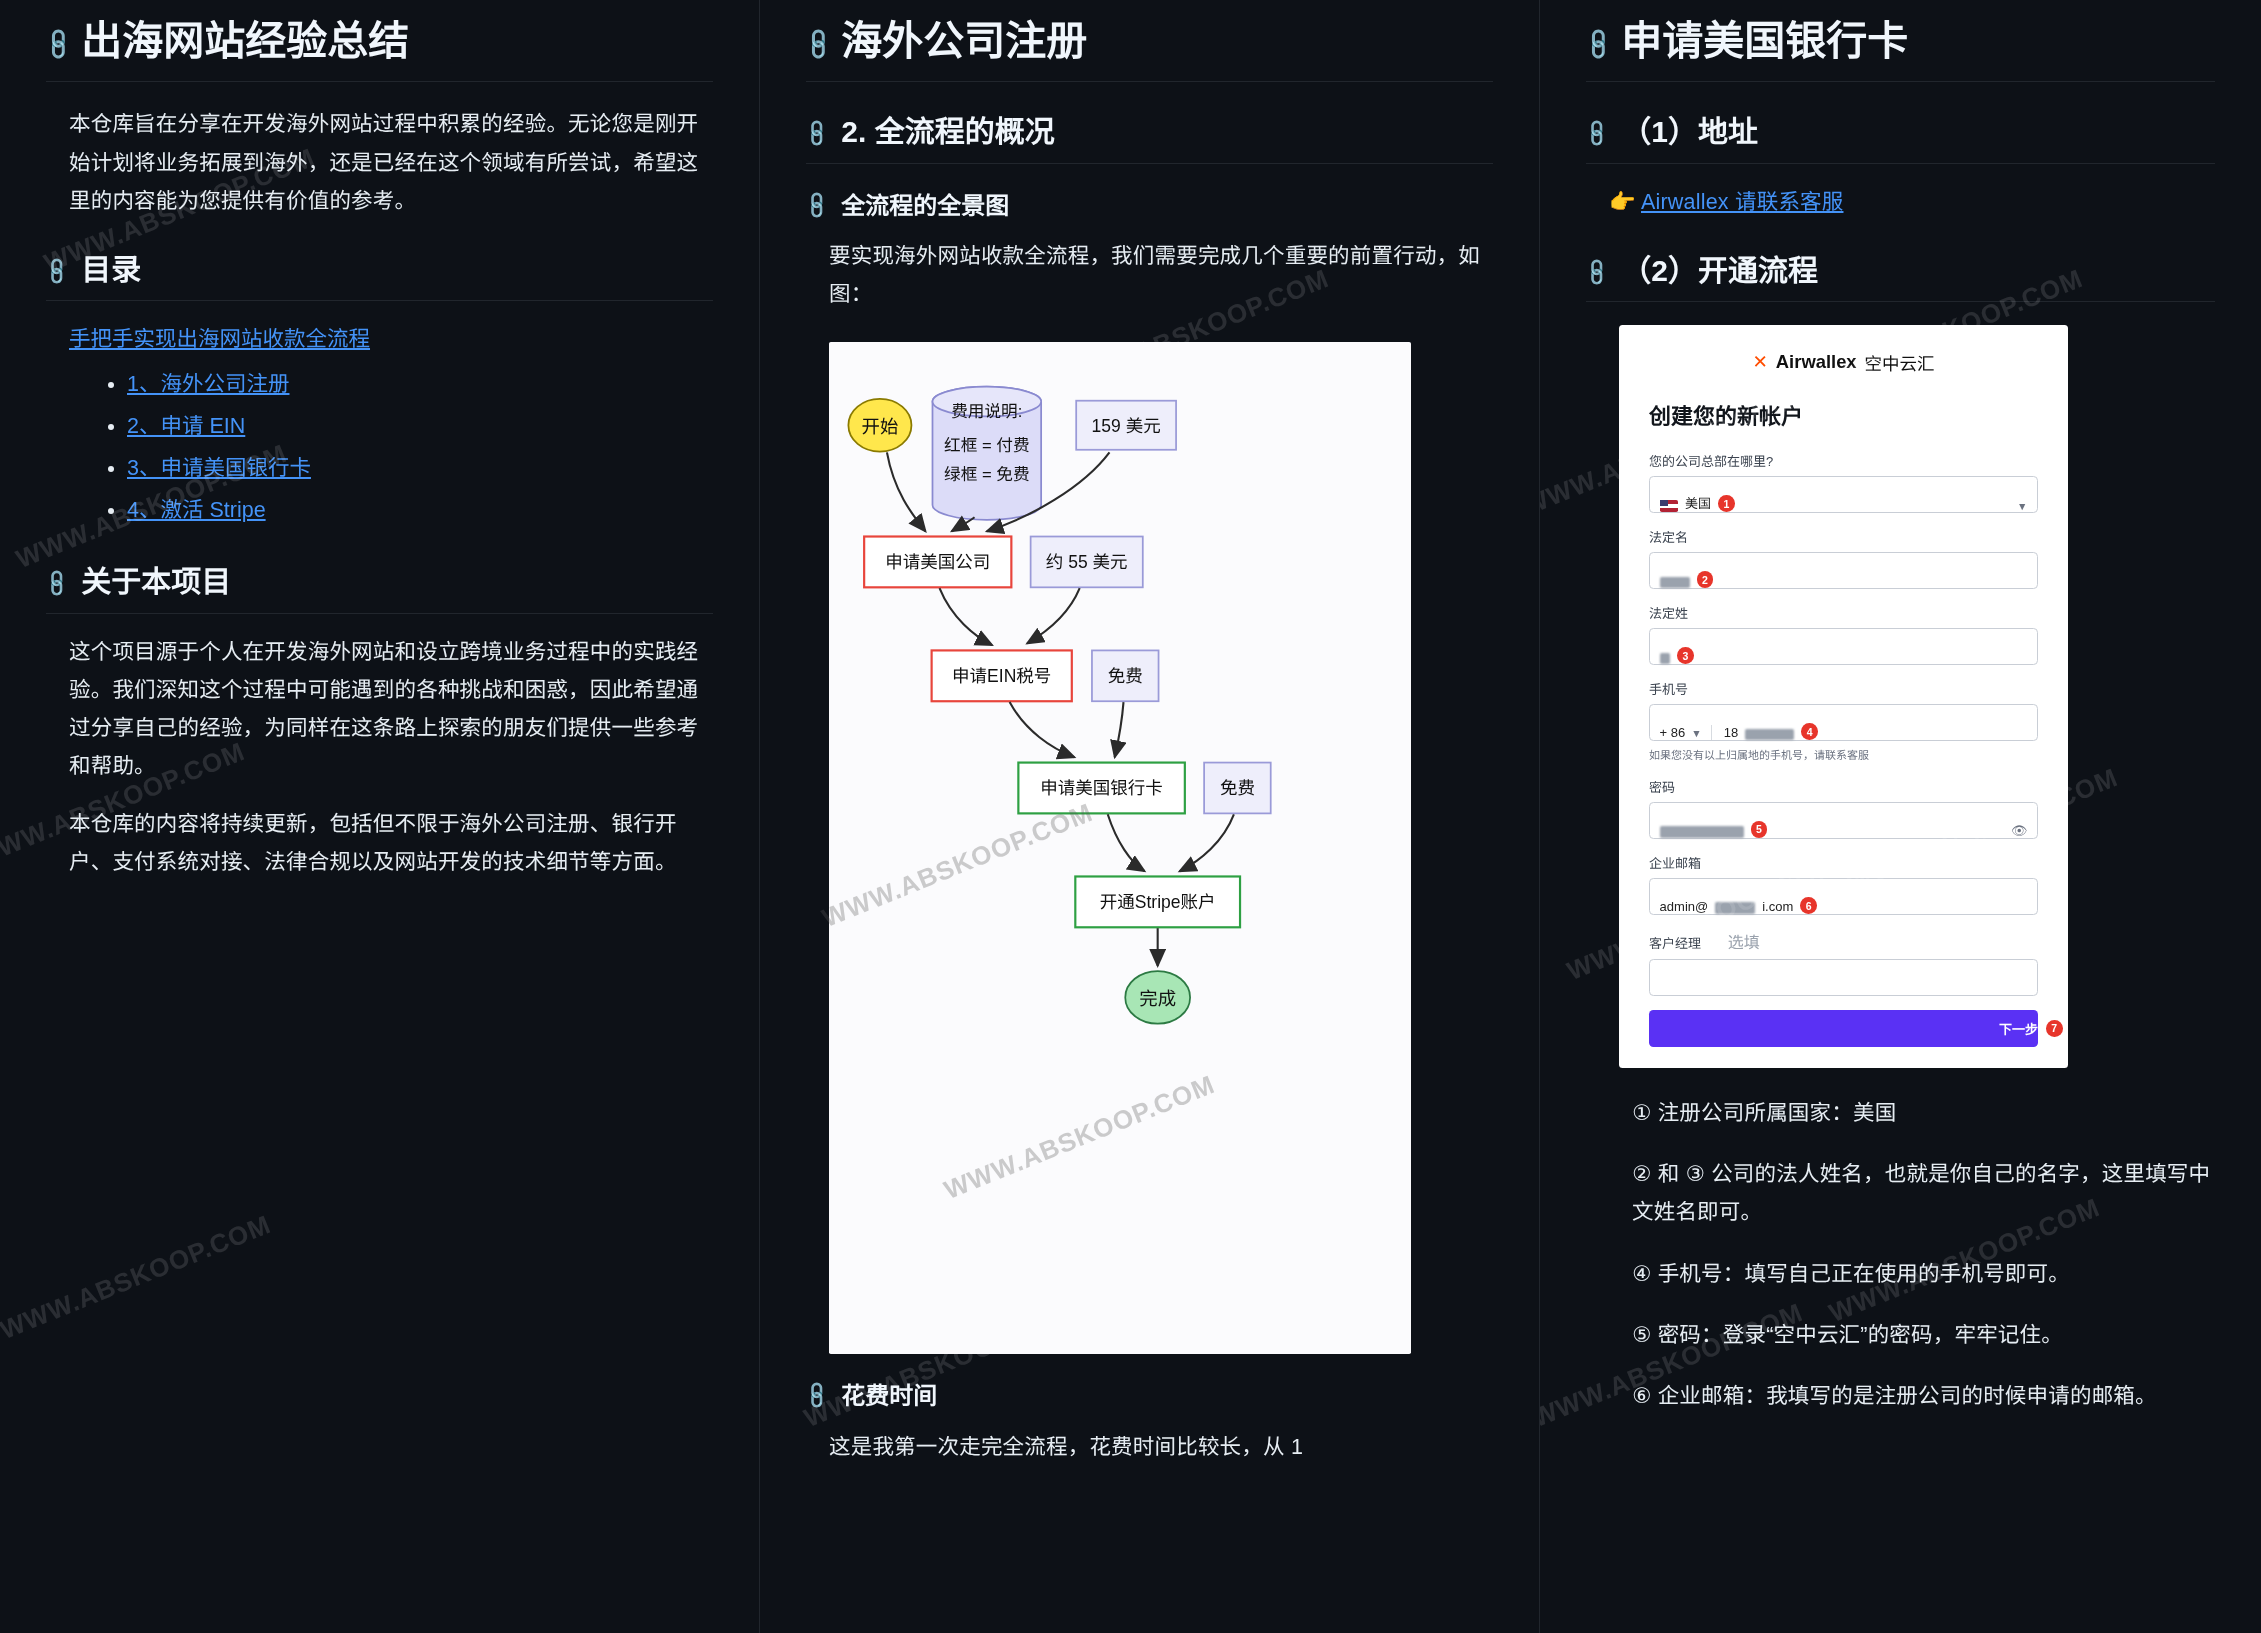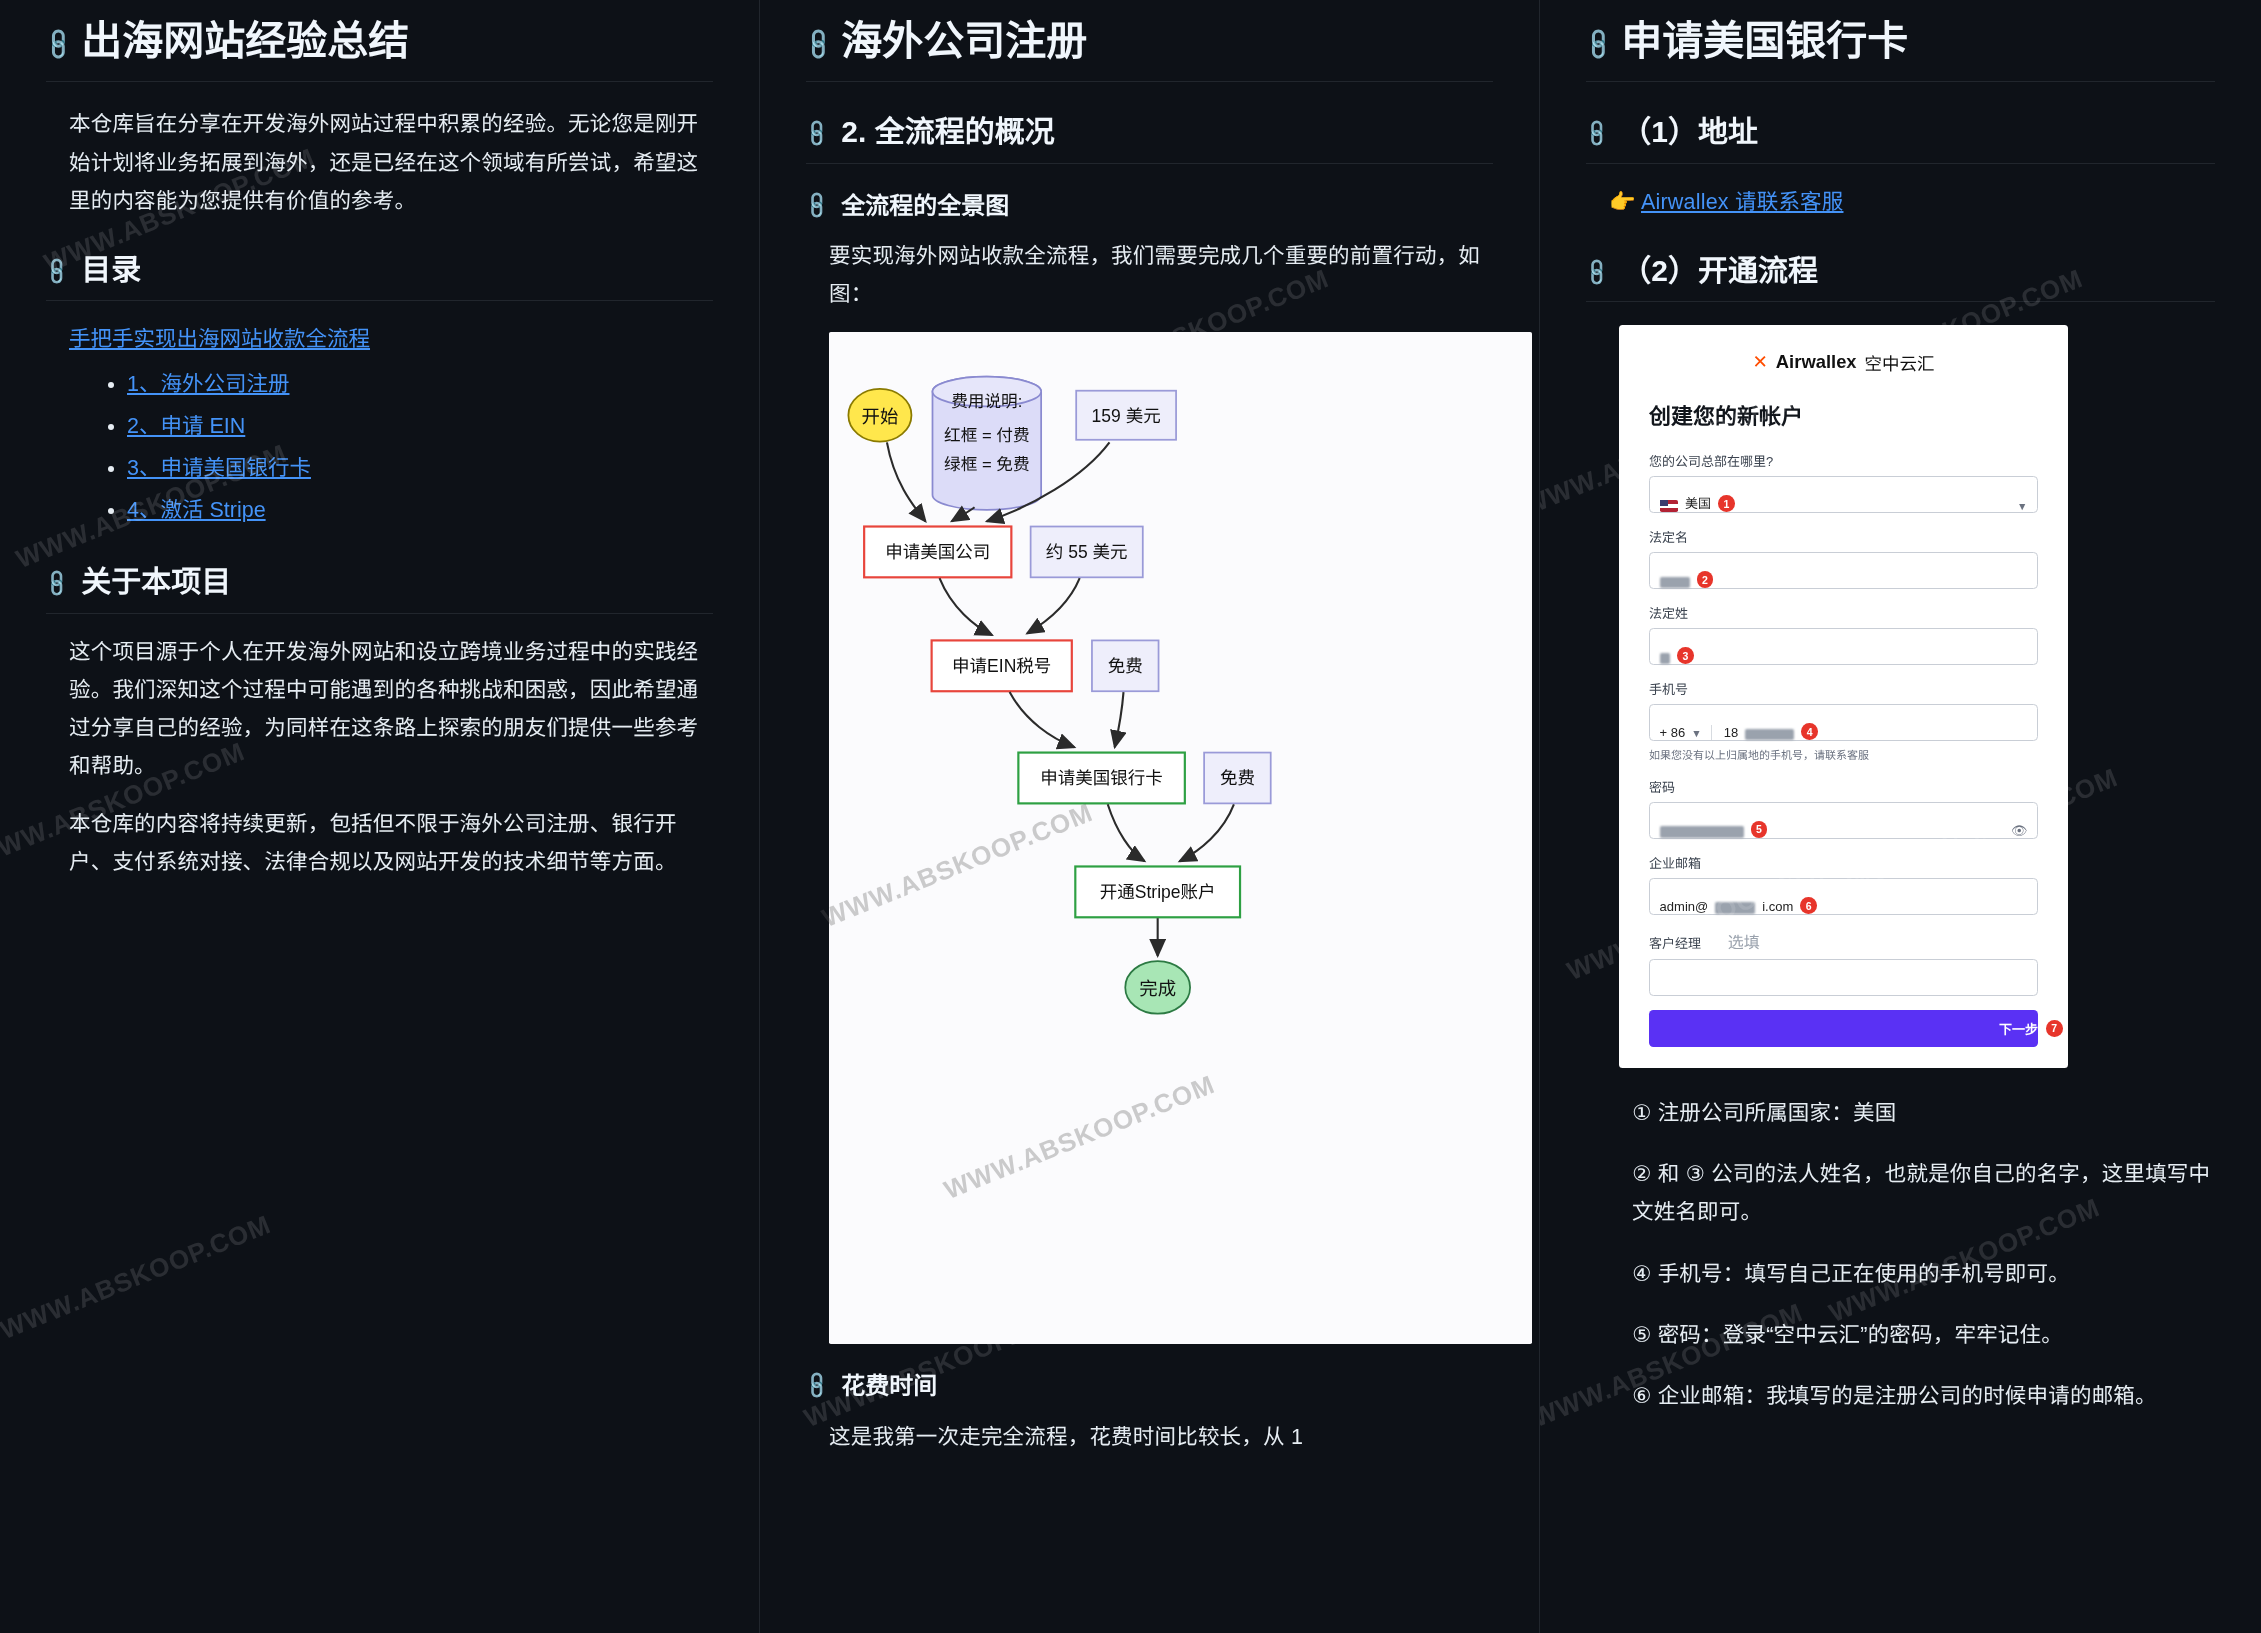--- a/index.html
+++ b/index.html
@@ -90,23 +90,23 @@
     transform: rotate(-22deg);
     white-space: nowrap;
     pointer-events: none;
     user-select: none;
     z-index: 5;
   }
   .wm.dark { color: rgba(90,90,90,0.30); }
 
   
   .figure {
-    margin: 19px 0 0 23px;
+    margin: 29px 0 0 23px;
     background: #fbfbfd;
-    width: 703px;
+    width: 582px;
     height: 1012px;
     position: relative;
     border-radius: 1.8px;
   }
   .figure svg { display: block; }
 
   
   .form-card {
     margin: 23px 0 26px 33px;
     width: 449px;

